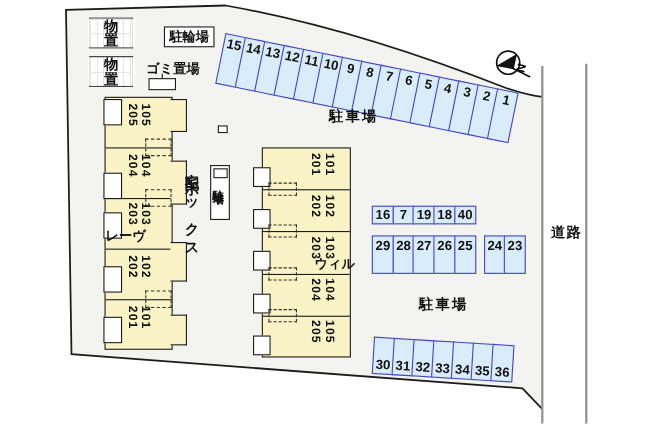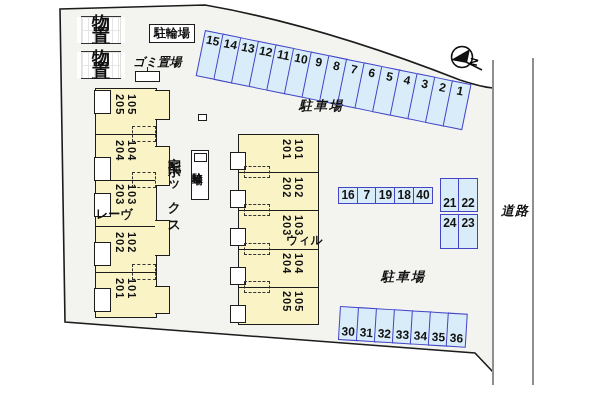--- a/index.html
+++ b/index.html
@@ -19,28 +19,28 @@
     font-size:11px;font-weight:bold;line-height:12px;letter-spacing:1px;white-space:nowrap;}
   .bname{position:absolute;font-size:12px;font-weight:bold;white-space:nowrap;}
   
   .prow{position:absolute;display:flex;}
   .pcell{flex:1 1 0;background:#d9ecf9;border:1.5px solid #4444c4;box-sizing:border-box;
     display:flex;justify-content:center;font-size:12px;font-weight:bold;color:#111;}
   .pcell + .pcell{margin-left:-1.5px;}
   .num-top .pcell{align-items:flex-start;padding-top:1px;}
   .num-bot .pcell{align-items:flex-end;padding-bottom:1px;}
   
-  .lbl{position:absolute;font-size:12px;font-weight:bold;white-space:nowrap;font-style:italic;}
+  .lbl{position:absolute;font-size:12px;font-weight:bold;white-space:nowrap;}
   .boxlbl{position:absolute;background:#fff;border:1.5px solid #1c1c1c;box-sizing:border-box;
     display:flex;align-items:center;justify-content:center;font-size:12px;font-weight:bold;white-space:nowrap;}
   .storage{position:absolute;background:#fff;border:1px solid #333;box-sizing:border-box;
     background-image:repeating-linear-gradient(to right,#555 0 1px,transparent 1px 6px),
                      repeating-linear-gradient(to bottom,#555 0 1px,transparent 1px 13px);
     display:flex;align-items:center;justify-content:center;}
-  .storage span{font-size:18px;font-weight:bold;background:rgba(255,255,255,.85);padding:0 15px;line-height:13px;}
+  .storage span{font-size:13px;font-weight:bold;background:rgba(255,255,255,.85);padding:0 15px;line-height:13px;}
   .whitebox{position:absolute;background:#fff;border:1px solid #1c1c1c;box-sizing:border-box;}
   .vtext{position:absolute;writing-mode:vertical-rl;text-orientation:mixed;
     font-weight:bold;white-space:nowrap;}
   .bikebox{position:absolute;background:#fff;border:1.5px solid #1c1c1c;box-sizing:border-box;text-align:center;}
   .bikebox .icon{width:11px;height:7px;border:1px solid #1c1c1c;margin:2px auto 1px auto;background:#fff;}
   .bikebox .btxt{writing-mode:vertical-rl;font-size:10.5px;font-weight:bold;letter-spacing:2px;line-height:12px;}
 </style>
 </head>
 <body>
 
@@ -173,23 +173,26 @@
     <div class="pcell">1</div>
   </div>
 
   <div class="prow num-bot" style="left:338px;top:178px;width:95px;height:34px;align-items:center;">
     <div class="pcell">16</div>
     <div class="pcell">7</div>
     <div class="pcell">19</div>
     <div class="pcell">18</div>
     <div class="pcell">40</div>
   </div>
-  <div class="prow num-bot" style="left:440px;top:178px;width:38px;height:34px;">
-    <div class="pcell">21</div>
-    <div class="pcell">22</div>
+  <div class="prow num-top" style="left:338px;top:214px;width:95px;height:35px;">
+    <div class="pcell">29</div>
+    <div class="pcell">28</div>
+    <div class="pcell">27</div>
+    <div class="pcell">26</div>
+    <div class="pcell">25</div>
   </div>
   <div class="prow num-top" style="left:440px;top:214px;width:38px;height:35px;">
     <div class="pcell">24</div>
     <div class="pcell">23</div>
   </div>
 
   <div class="prow num-bot" style="left:340px;top:306px;width:128px;height:34px;transform:rotate(3.5deg);transform-origin:0 0;">
     <div class="pcell">30</div>
     <div class="pcell">31</div>
     <div class="pcell">32</div>

